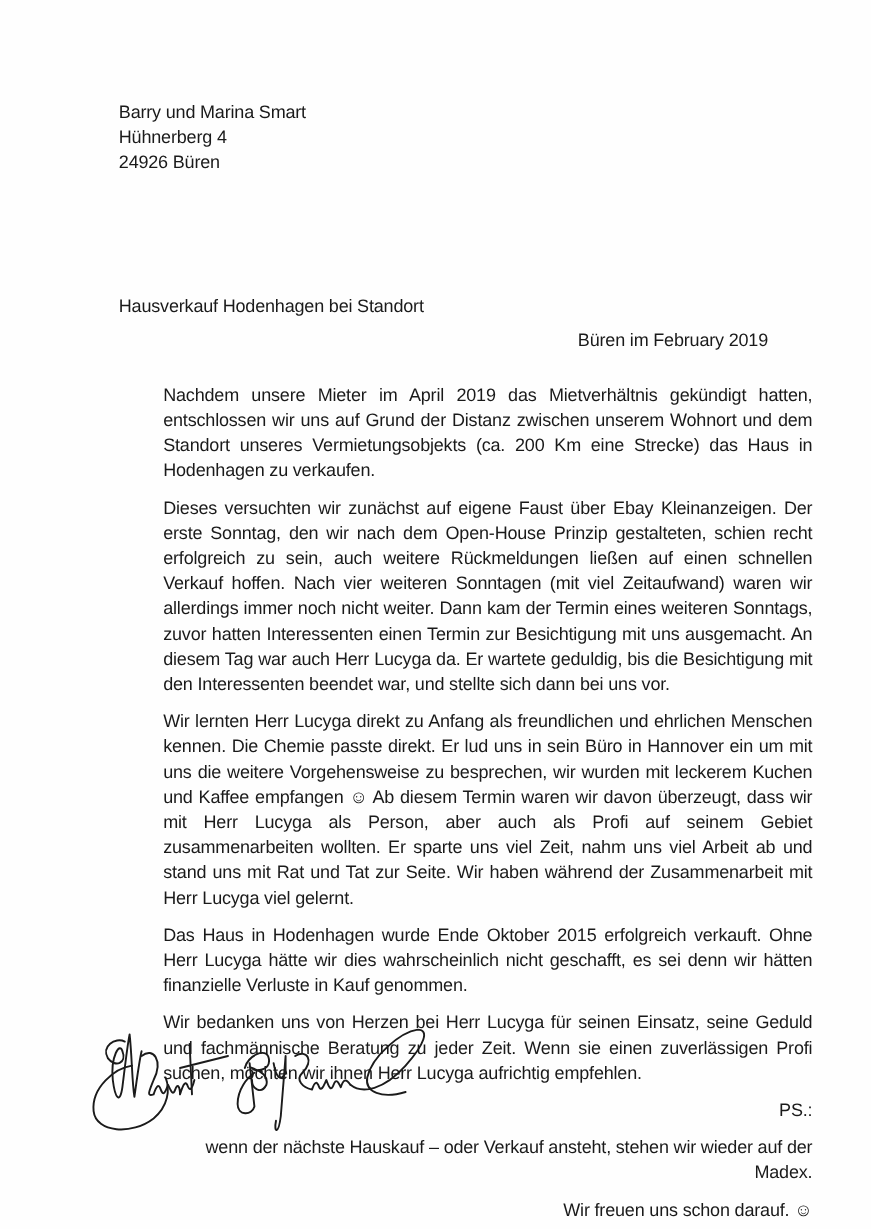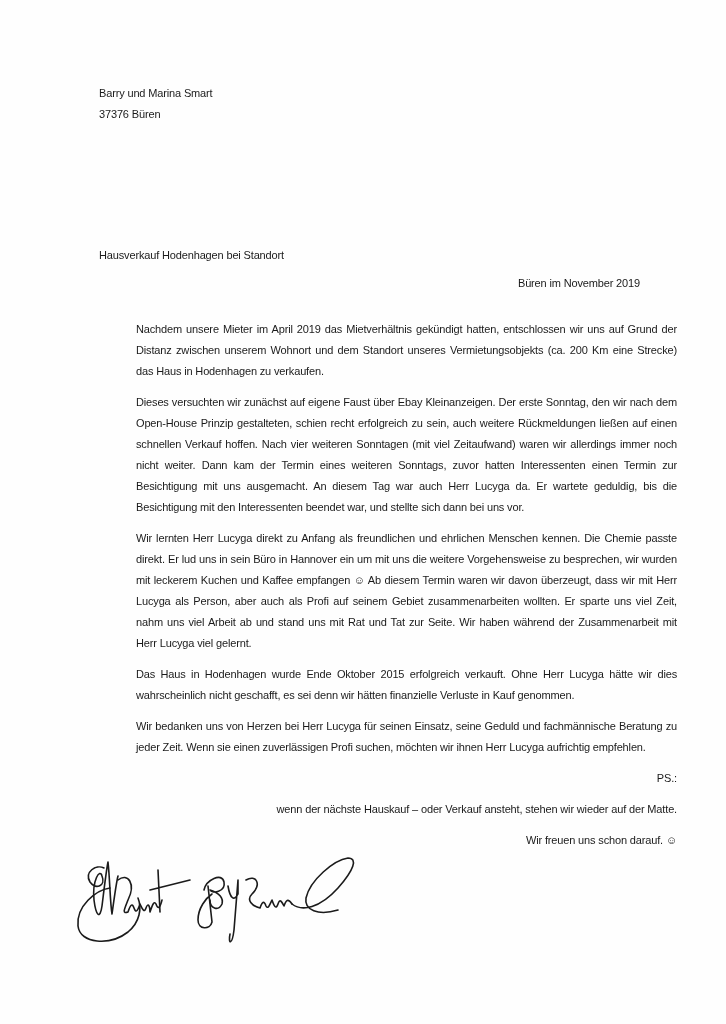--- a/index.html
+++ b/index.html
@@ -2,21 +2,21 @@
 <html><head>
   <meta charset="utf-8">
   <style>
     html, body { margin: 0; padding: 0; background: #ffffff; }
     body { width: 726px; height: 1024px; position: relative; overflow: hidden; }
     .page {
       position: absolute; left: 0; top: 0; width: 726px; height: 1024px;
       background: #fefefe;
       font-family: "Liberation Sans", sans-serif;
       color: #1a1a1a;
-      font-size: 11px;
+      font-size: 15px;
       letter-spacing: -0.15px;
     }
     .block { position: absolute; left: 99px; width: 541px; }
     .line { height: 21px; line-height: 21px; white-space: nowrap; }
     .sender { top: 83px; }
     .recipient { top: 156px; }
     .subject { top: 245px; }
     .date { position: absolute; top: 273px; right: 86px; height: 21px; line-height: 21px; white-space: nowrap; }
     .body { top: 319px; margin-left: 37px; }
     .para { margin: 0 0 10px 0; line-height: 21px; text-align: justify; }
@@ -24,36 +24,37 @@
     .signature { position: absolute; left: 66px; top: 850px; width: 300px; height: 100px; }
     .signature path { fill: none; stroke: #1b1b1b; stroke-width: 1.6; stroke-linecap: round; stroke-linejoin: round; }
   </style>
 </head>
 <body>
 
 <div class="page">
 
   <div class="block sender">
     <div class="line">Barry und Marina Smart</div>
-    <div class="line">37376 Büren</div>
+    <div class="line">Hühnerberg 4</div>
+    <div class="line">24926 Büren</div>
   </div>
 
 
   <div class="block subject line">Hausverkauf Hodenhagen bei Standort</div>
 
-  <div class="date">Büren im November 2019</div>
+  <div class="date">Büren im February 2019</div>
 
   <div class="block body">
     <p class="para">Nachdem unsere Mieter im April 2019 das Mietverhältnis gekündigt hatten, entschlossen wir uns auf Grund der Distanz zwischen unserem Wohnort und dem Standort unseres Vermietungsobjekts (ca. 200 Km eine Strecke) das Haus in Hodenhagen zu verkaufen.</p>
     <p class="para">Dieses versuchten wir zunächst auf eigene Faust über Ebay Kleinanzeigen. Der erste Sonntag, den wir nach dem Open-House Prinzip gestalteten, schien recht erfolgreich zu sein, auch weitere Rückmeldungen ließen auf einen schnellen Verkauf hoffen. Nach vier weiteren Sonntagen (mit viel Zeitaufwand) waren wir allerdings immer noch nicht weiter. Dann kam der Termin eines weiteren Sonntags, zuvor hatten Interessenten einen Termin zur Besichtigung mit uns ausgemacht. An diesem Tag war auch Herr Lucyga da. Er wartete geduldig, bis die Besichtigung mit den Interessenten beendet war, und stellte sich dann bei uns vor.</p>
     <p class="para">Wir lernten Herr Lucyga direkt zu Anfang als freundlichen und ehrlichen Menschen kennen. Die Chemie passte direkt. Er lud uns in sein Büro in Hannover ein um mit uns die weitere Vorgehensweise zu besprechen, wir wurden mit leckerem Kuchen und Kaffee empfangen ☺ Ab diesem Termin waren wir davon überzeugt, dass wir mit Herr Lucyga als Person, aber auch als Profi auf seinem Gebiet zusammenarbeiten wollten. Er sparte uns viel Zeit, nahm uns viel Arbeit ab und stand uns mit Rat und Tat zur Seite. Wir haben während der Zusammenarbeit mit Herr Lucyga viel gelernt.</p>
     <p class="para">Das Haus in Hodenhagen wurde Ende Oktober 2015 erfolgreich verkauft. Ohne Herr Lucyga hätte wir dies wahrscheinlich nicht geschafft, es sei denn wir hätten finanzielle Verluste in Kauf genommen.</p>
     <p class="para">Wir bedanken uns von Herzen bei Herr Lucyga für seinen Einsatz, seine Geduld und fachmännische Beratung zu jeder Zeit. Wenn sie einen zuverlässigen Profi suchen, möchten wir ihnen Herr Lucyga aufrichtig empfehlen.</p>
     <p class="para left">PS.:</p>
-    <p class="para left">wenn der nächste Hauskauf – oder Verkauf ansteht, stehen wir wieder auf der Matte.</p>
+    <p class="para left">wenn der nächste Hauskauf – oder Verkauf ansteht, stehen wir wieder auf der Madex.</p>
     <p class="para left">Wir freuen uns schon darauf. ☺</p>
   </div>
 
   <svg class="signature" viewBox="0 0 300 100">
 
     <path d="M38 18 C30 14 18 22 24 32 C30 40 40 36 36 26 C34 18 26 30 28 50 C30 66 34 70 36 56 C38 40 40 22 42 12 C44 30 44 52 46 64 C48 50 50 34 52 26"></path>
     <path d="M44 38 C30 40 10 56 12 76 C14 94 44 96 62 82 C74 72 76 58 72 48"></path>
     <path d="M52 30 C62 22 70 34 62 50 C58 60 56 64 62 62 C64 56 66 52 68 58 C70 64 72 60 74 54 C76 58 78 64 80 58 C82 52 84 56 84 62 C86 56 88 50 90 54 C92 60 94 58 96 50"></path>
     <path d="M92 20 L94 62 M84 40 L124 30"></path>
 

